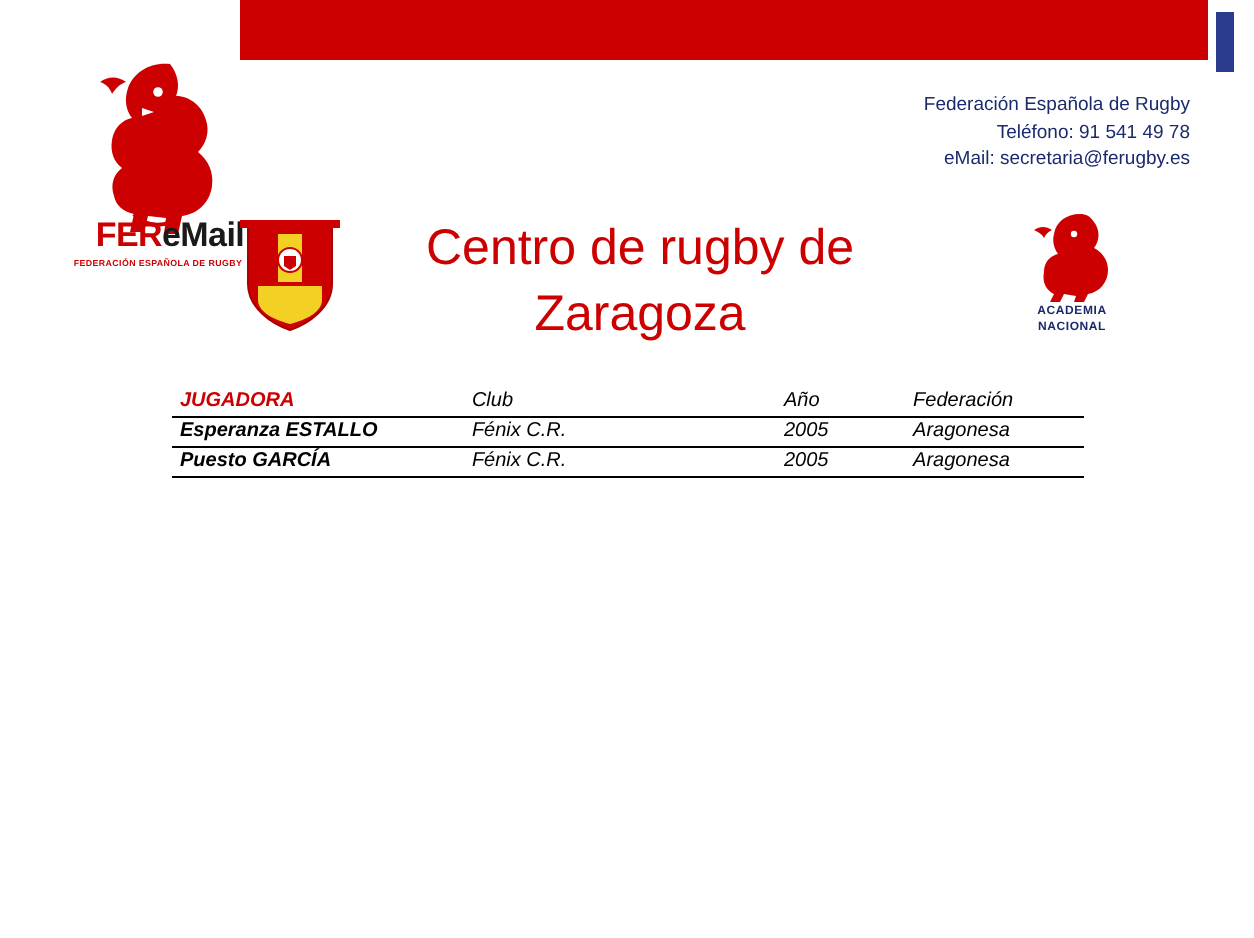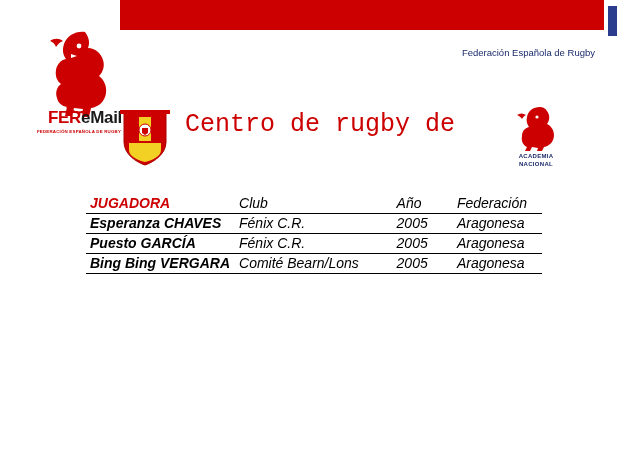--- a/index.html
+++ b/index.html
@@ -83,21 +83,21 @@
   
   .title {
     position: absolute;
     left: 150px;
     top: 108px;
     width: 340px;
     text-align: center;
     color: #cc0000;
     font-size: 25px;
     line-height: 33px;
-    font-family: Liberation Mono, monospace;
+    font-family: Liberation Sans, sans-serif;
   }
   
   .crest {
     position: absolute;
     left: 116px;
     top: 106px;
     width: 58px;
     height: 62px;
   }
   
@@ -115,21 +115,21 @@
     color: #1a2a6c;
     line-height: 7px;
     letter-spacing: 0.3px;
     margin-top: 1px;
   }
   
   .tbl {
     position: absolute;
     border-collapse: collapse;
     font-family: "Liberation Sans", sans-serif;
-    font-size: 14px;
+    font-size: 10px;
   }
   .tbl td {
     padding: 1px 0 2px 0;
     vertical-align: bottom;
     white-space: nowrap;
   }
   #players-table { left: 86px; top: 194px; width: 456px; }
   #staff-table   { left: 86px; top: 305px; width: 404px; }
 
   .hdr-row td {
@@ -181,37 +181,40 @@
   </div>
   <div class="fer-text">
     <div class="big">
       <span class="red">FER</span><span>eMail</span>
     </div>
     <div class="small">FEDERACIÓN ESPAÑOLA DE RUGBY</div>
   </div>
 
   <div class="address">
     <div>Federación Española de Rugby</div>
+    <div>Teléfono: 91 541 49 78</div>
+    <div>eMail: secretaria@ferugby.es</div>
   </div>
 
   <div class="crest">
     <svg width="58" height="62" viewBox="0 0 58 62" xmlns="http://www.w3.org/2000/svg">
       <path d="M8 6 L50 6 L50 36 C50 48 38 56 29 59 C20 56 8 48 8 36 Z" fill="#cc0000" stroke="#aa0000" stroke-width="1"></path>
       <rect x="13" y="11" width="32" height="24" fill="#f2d024"></rect>
       <rect x="13" y="11" width="10" height="24" fill="#cc0000"></rect>
       <rect x="35" y="11" width="10" height="24" fill="#cc0000"></rect>
       <path d="M13 37 L45 37 L45 44 C45 50 37 54 29 56 C21 54 13 50 13 44 Z" fill="#f2d024"></path>
       <circle cx="29" cy="24" r="6" fill="#ffffff" stroke="#cc0000" stroke-width="1"></circle>
       <path d="M26 22 L32 22 L32 27 L29 29 L26 27 Z" fill="#cc0000"></path>
       <path d="M4 4 L54 4 L54 8 L4 8 Z" fill="#cc0000"></path>
     </svg>
   </div>
 
   <div class="title">
     <div>Centro de rugby de</div>
+    <div>Zaragoza</div>
   </div>
 
   <div class="academia">
     <svg width="60" height="48" viewBox="0 0 60 48" xmlns="http://www.w3.org/2000/svg" style="display:block;margin:0 auto;">
       <g fill="#cc0000">
         <path d="M34 3 C27 3 22 7 21 13 C20 17 21 20 23 23 C19 24 16 27 16 32 C15 37 17 41 21 43 L19 47 L24 47 L26 43 L32 44 L31 47 L36 47 L38 43 C44 42 48 37 48 31 C48 26 45 22 41 20 C44 16 44 11 41 7 C39 4 37 3 34 3 Z"></path>
         <path d="M20 11 C17 9 14 9 11 11 C13 12 15 13 16 15 C17 13 18 12 20 11 Z"></path>
       </g>
       <circle cx="31" cy="13" r="1.6" fill="#ffffff"></circle>
     </svg>
@@ -221,34 +224,28 @@
 
   <table class="tbl" id="players-table">
     <tbody>
       <tr class="hdr-row">
         <td class="c-name hdr-name">JUGADORA</td>
         <td class="c-club hdr-plain">Club</td>
         <td class="c-year hdr-plain">Año</td>
         <td class="c-fed hdr-plain">Federación</td>
       </tr>
       <tr class="row">
-        <td class="c-name cell-name">Esperanza CHAVES</td>
+        <td class="c-name cell-name">Esperanza ESTALLO</td>
         <td class="c-club cell-plain">Fénix C.R.</td>
         <td class="c-year cell-plain">2005</td>
         <td class="c-fed cell-plain">Aragonesa</td>
       </tr>
       <tr class="row">
         <td class="c-name cell-name">Puesto GARCÍA</td>
         <td class="c-club cell-plain">Fénix C.R.</td>
         <td class="c-year cell-plain">2005</td>
         <td class="c-fed cell-plain">Aragonesa</td>
       </tr>
-      <tr class="row">
-        <td class="c-name cell-name">Bing Bing VERGARA</td>
-        <td class="c-club cell-plain">Comité Bearn/Lons</td>
-        <td class="c-year cell-plain">2005</td>
-        <td class="c-fed cell-plain">Aragonesa</td>
-      </tr>
     </tbody>
   </table>
 
 
 </div>
 
 </body></html>

